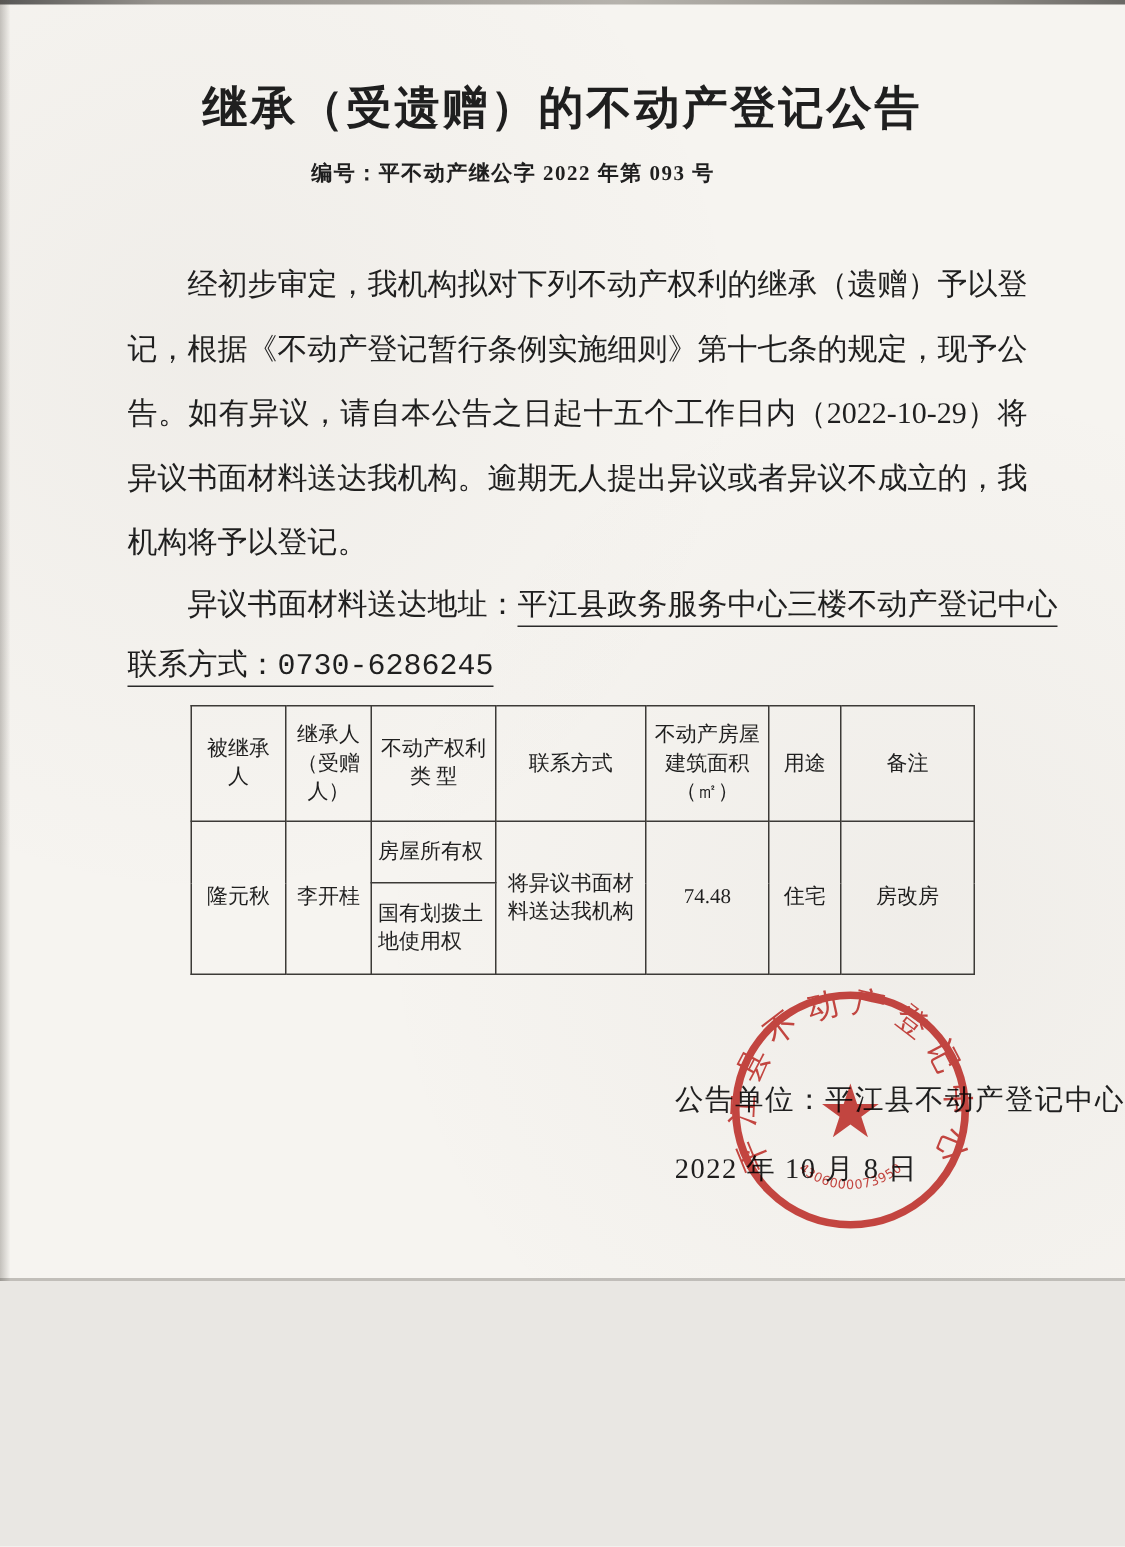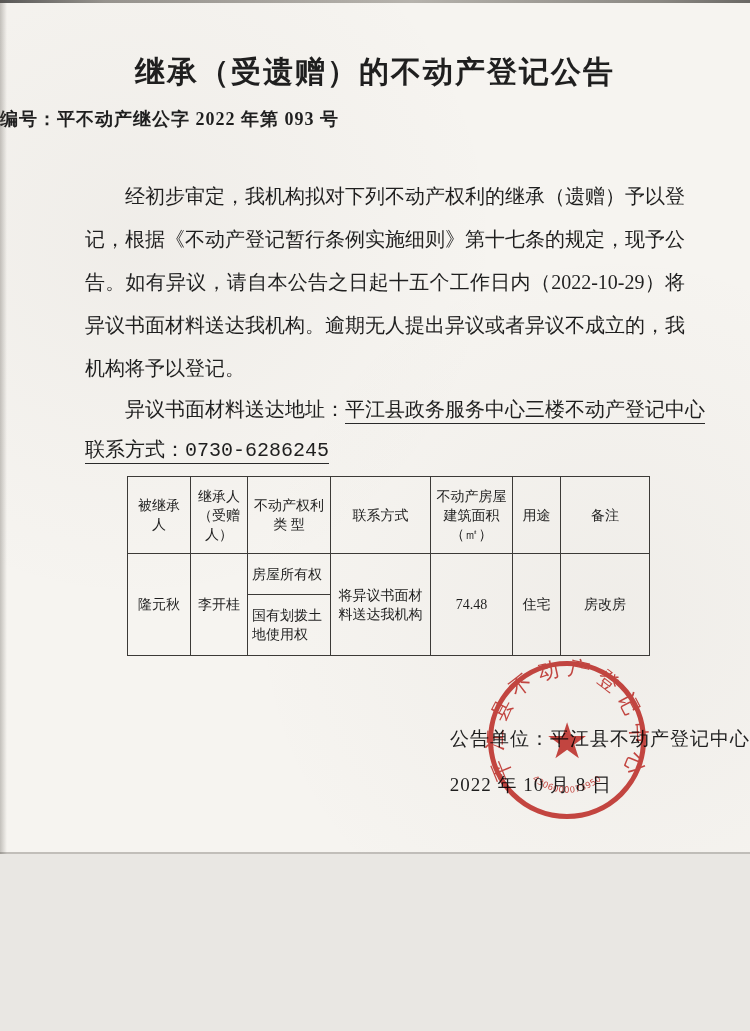--- a/index.html
+++ b/index.html
@@ -36,22 +36,22 @@
   .title {
     margin: 52px 0 0 0;
     text-align: center;
     font-size: 30px;
     font-weight: bold;
     letter-spacing: 2px;
   }
   .doc-number {
     margin-top: 14px;
     padding-right: 66px;
-    text-align: left;
-    font-size: 18px;
+    text-align: center;
+    font-size: 14px;
     font-weight: 600;
     letter-spacing: 1px;
   }
   .body-text {
     margin: 44px 65px 0 85px;
     font-size: 20px;
     line-height: 43px;
     text-align: justify;
     text-indent: 2em;
   }

